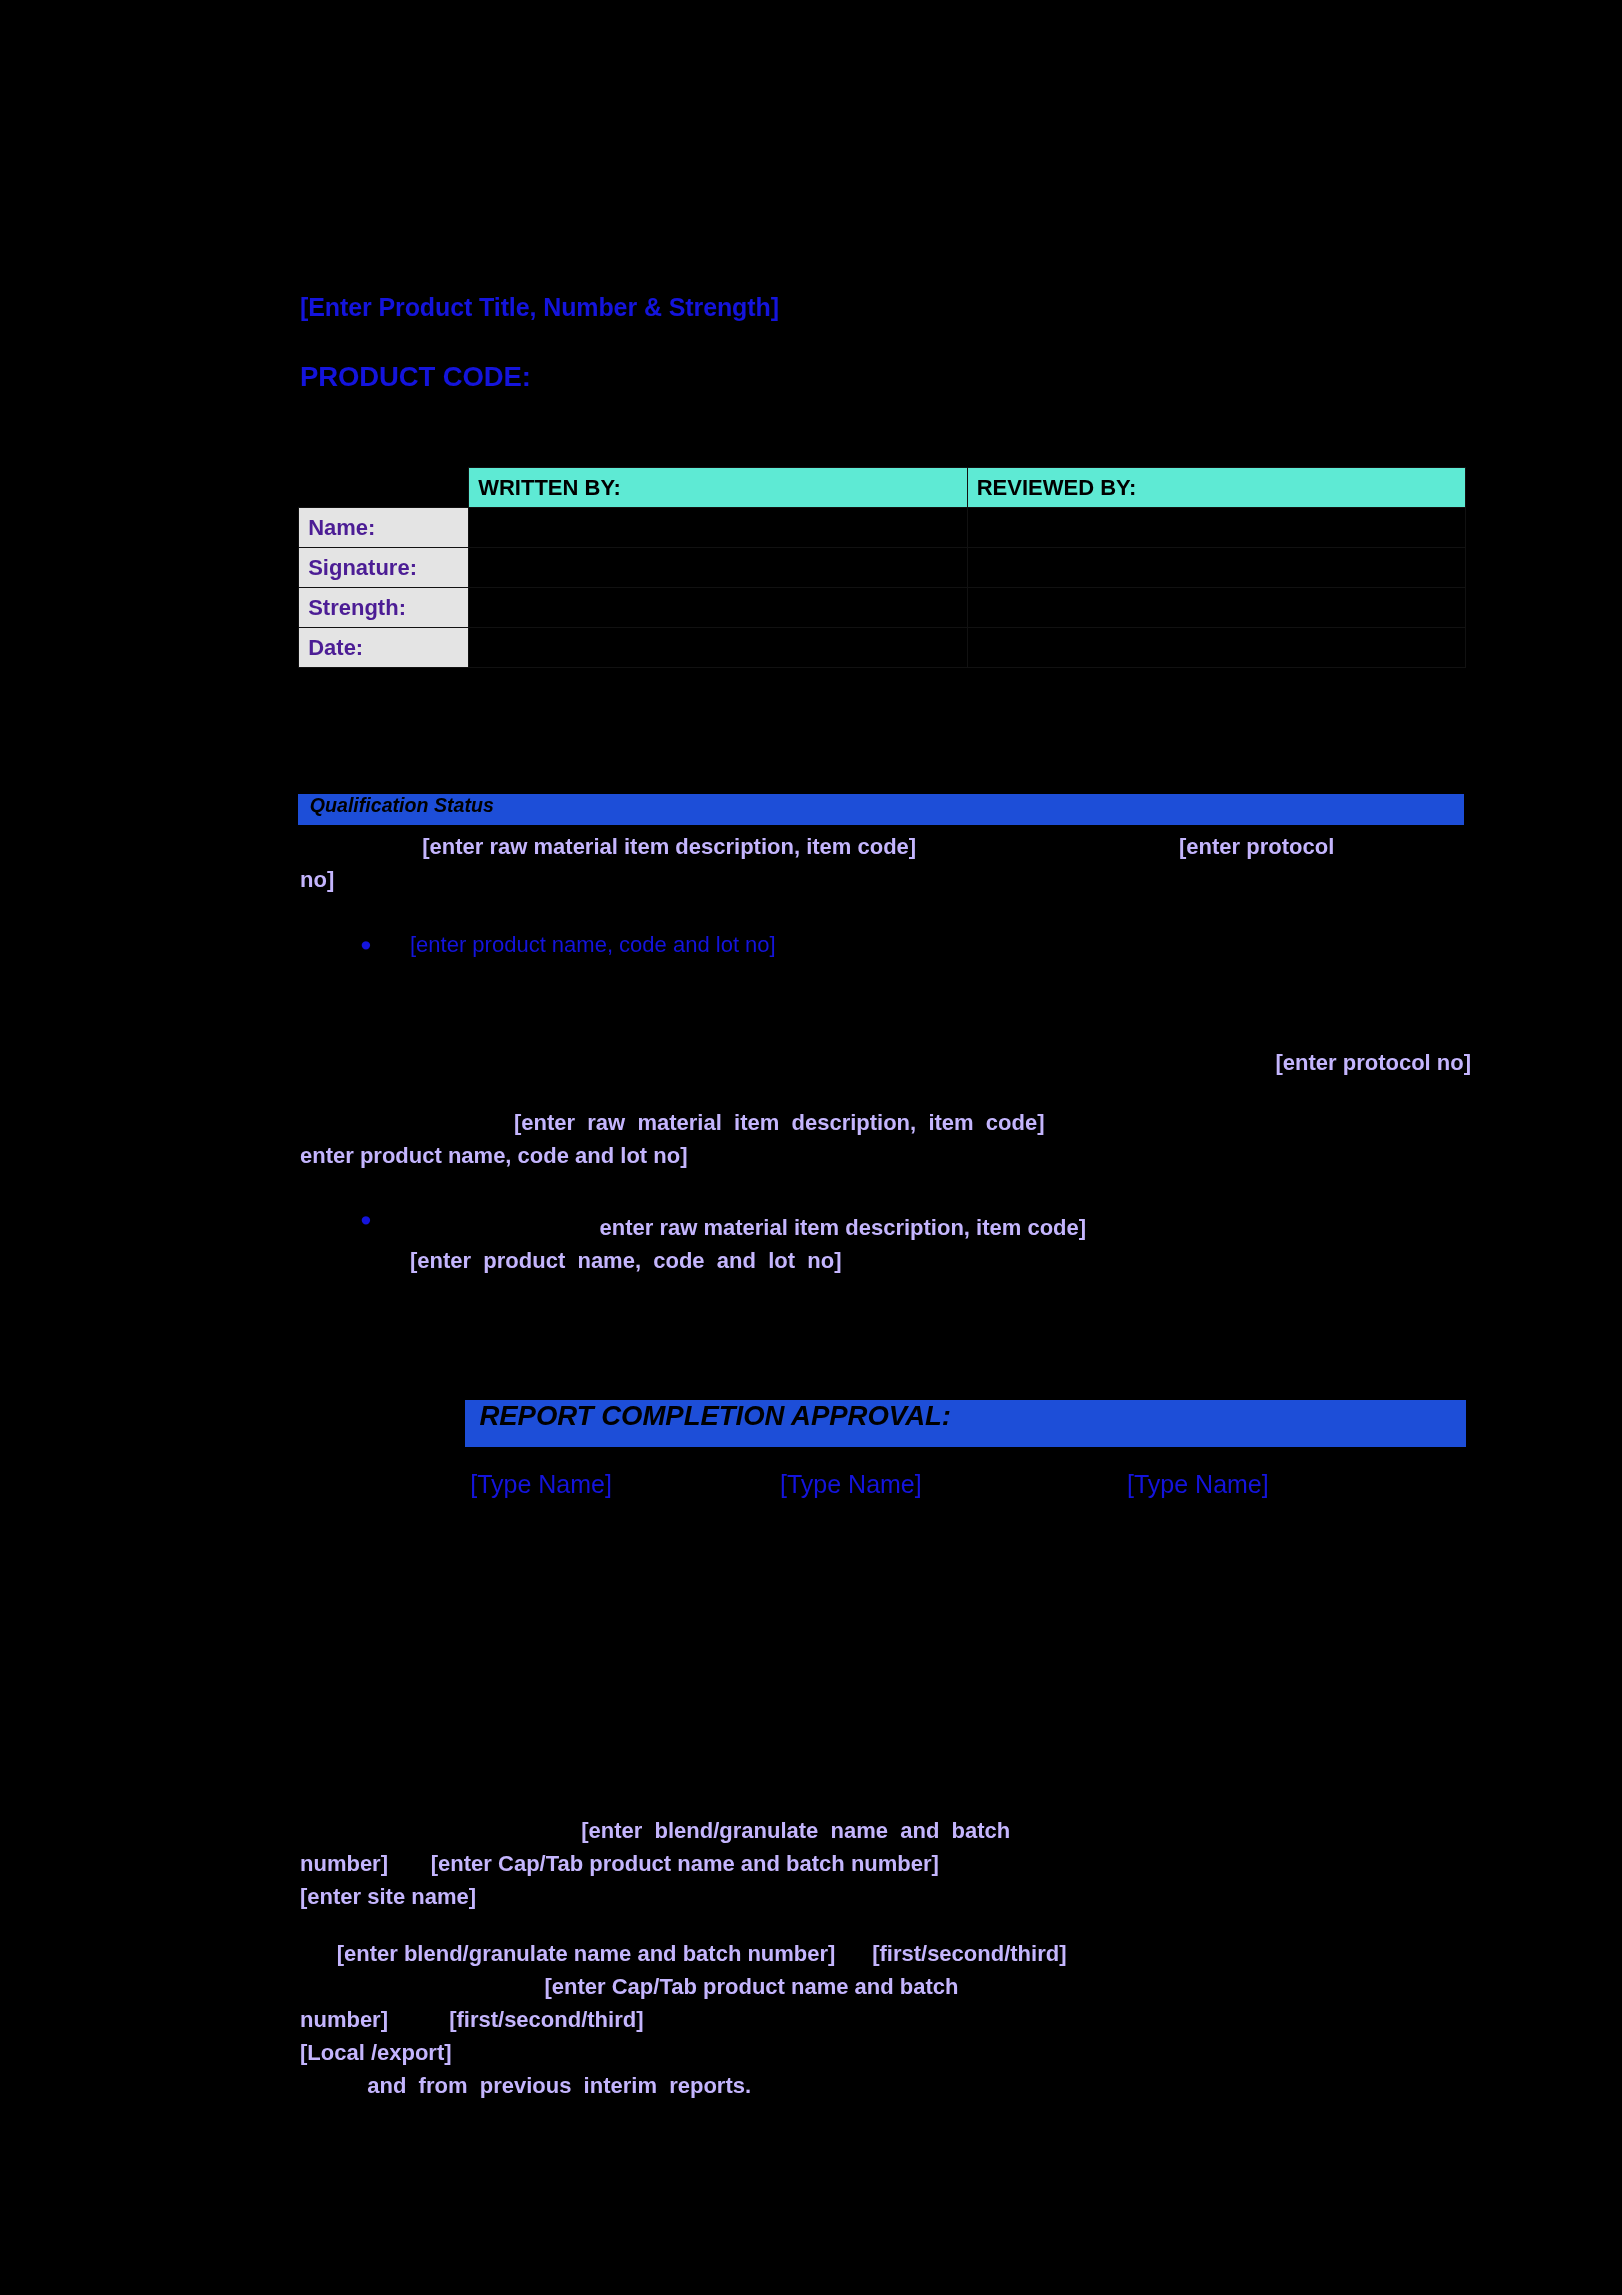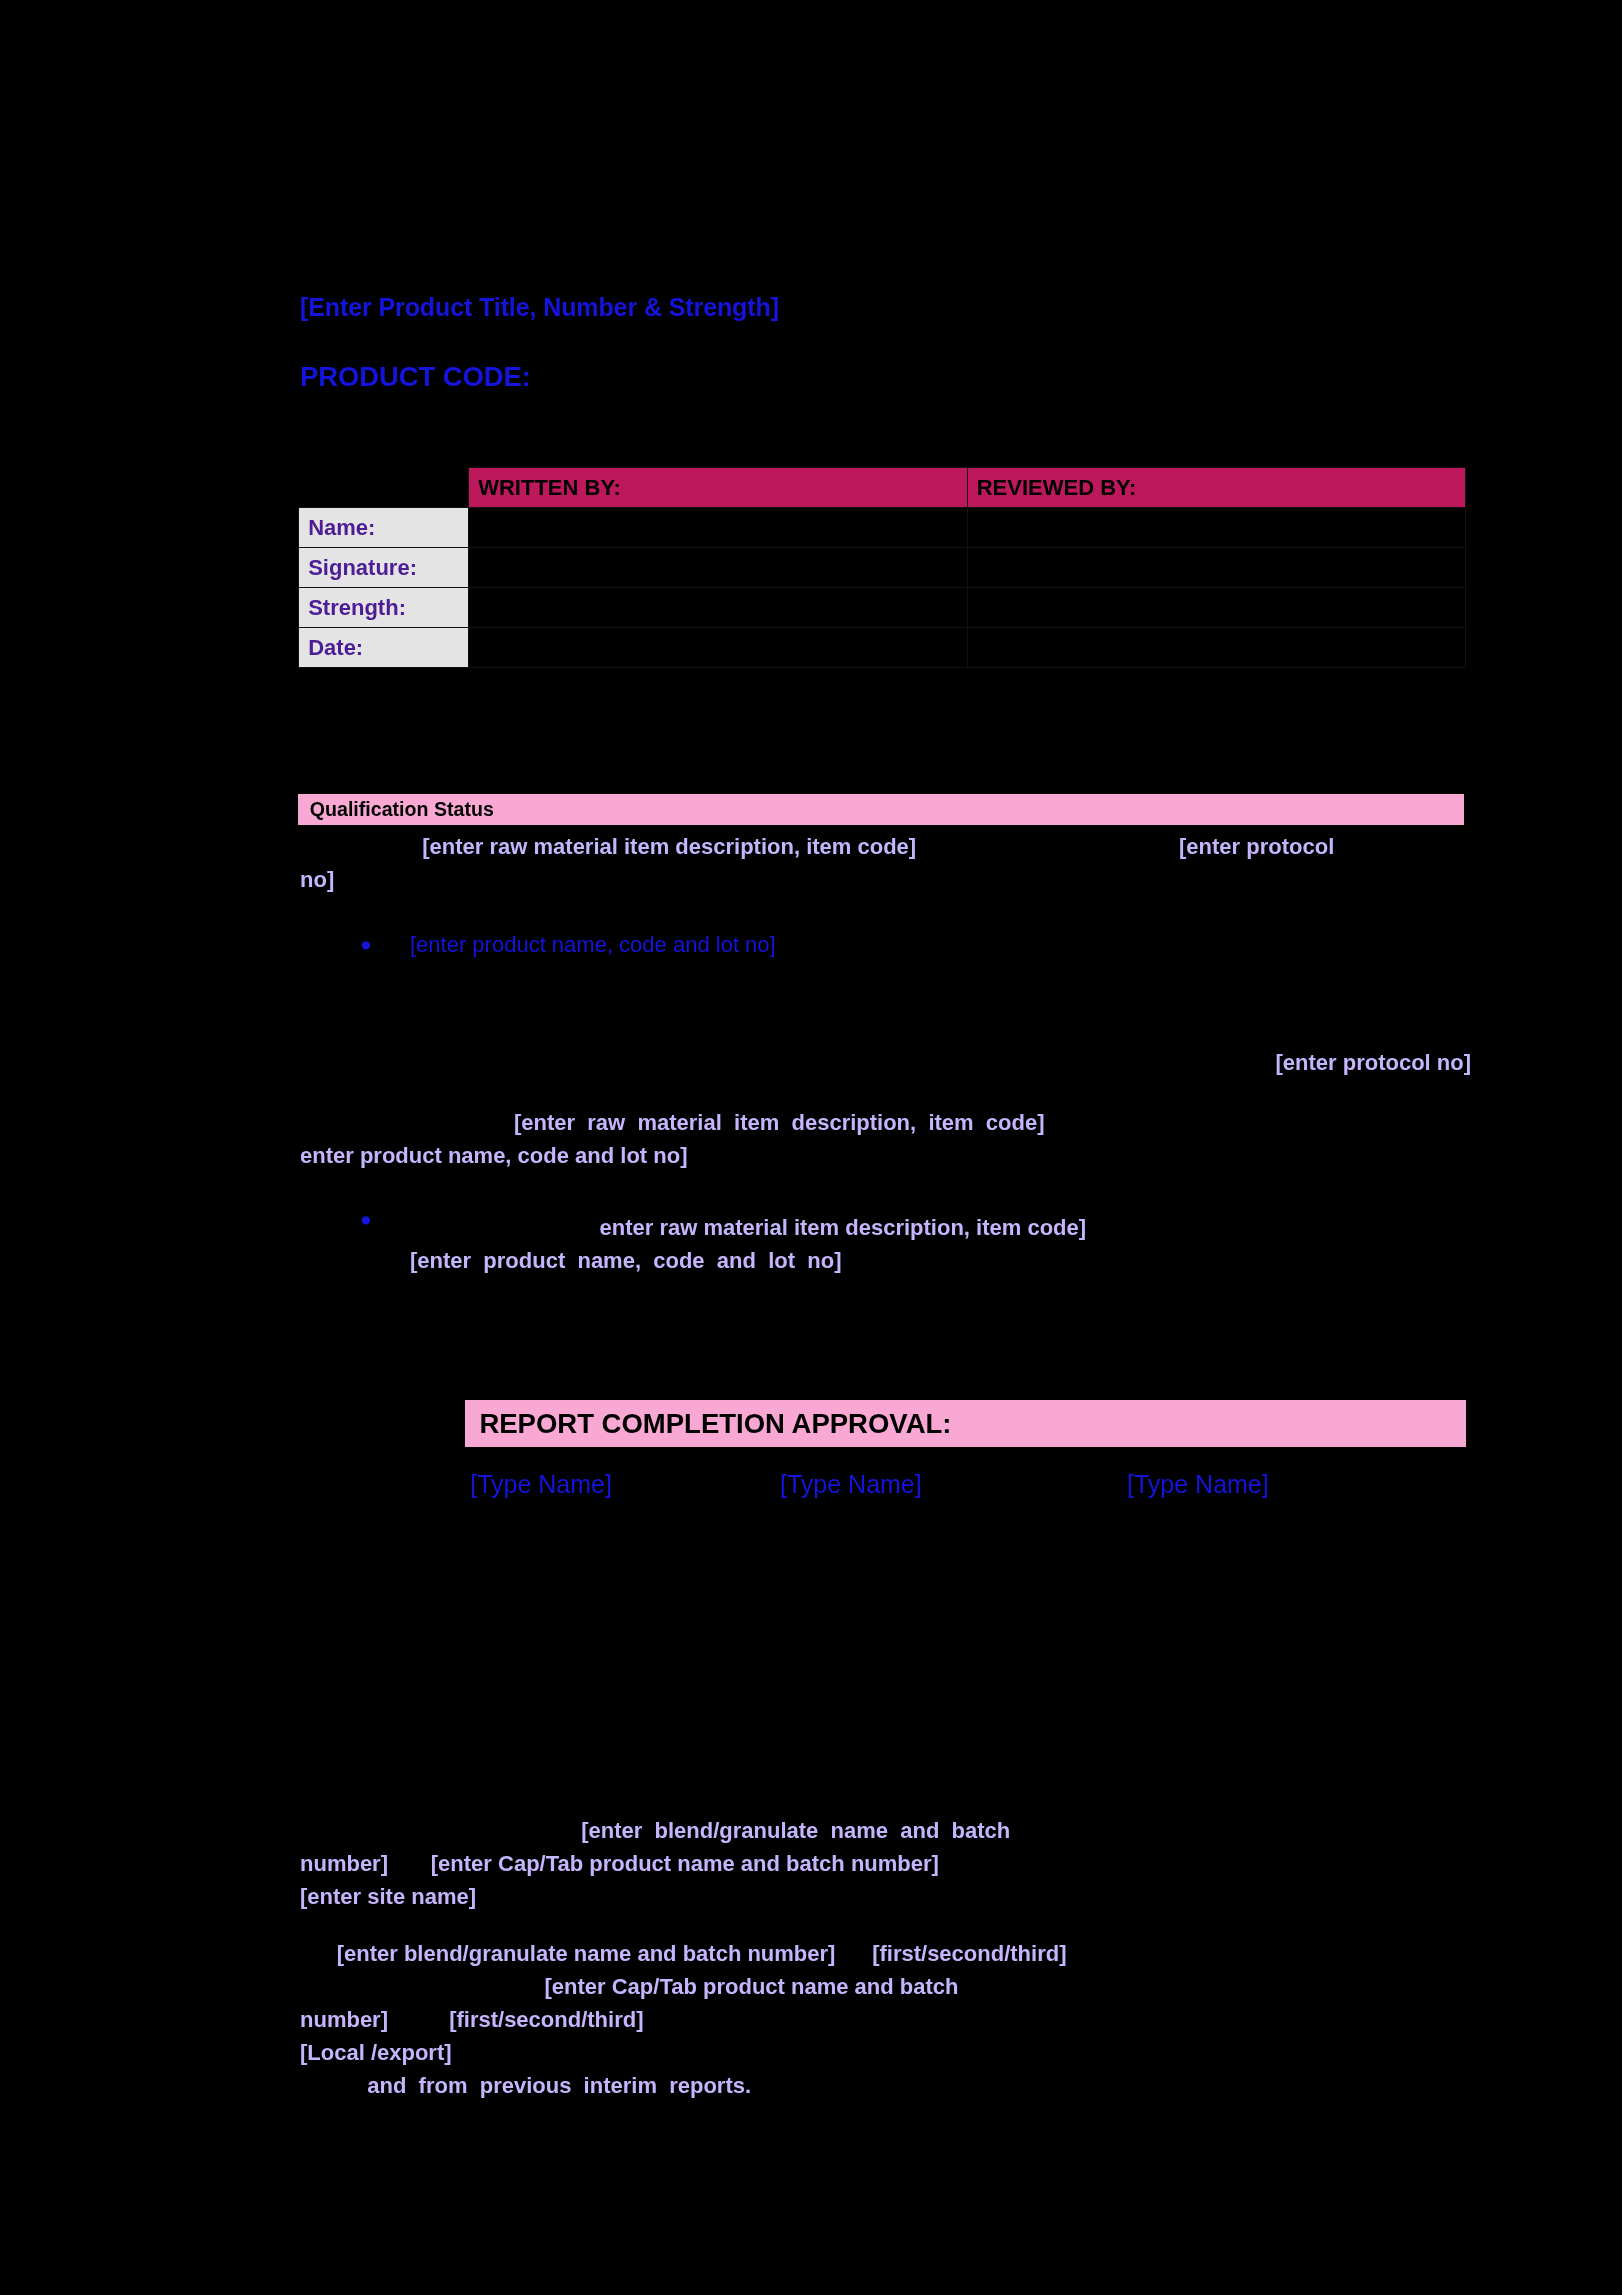--- a/index.html
+++ b/index.html
@@ -62,45 +62,46 @@
     vertical-align: middle;
     height: 34px;
     box-sizing: border-box;
   }
   .sig-corner {
     border: none !important;
     background: transparent;
     width: 170px;
   }
   .sig-head {
-    background: #be185d;
+    background: #5eead4;
     color: #000000;
   }
   .sig-label {
     background: #E4E4E4;
     color: #4c1d95;
     width: 170px;
   }
   .sig-blank {
     background: transparent;
     border-left: 1.3px solid #111111;
     border-right: 1.3px solid #111111;
     border-top: none;
     border-bottom: none;
   }
 
   
   .band {
     position: absolute;
-    background: #f9a8d4;
+    background: #1d4ed8;
     color: #000000;
     font-weight: bold;
     box-sizing: border-box;
     display: flex;
-    align-items: center;
+    align-items: flex-start;
+    font-style: italic;
   }
   .band-qual {
     left: 298px;
     top: 794px;
     width: 1166px;
     height: 31px;
     font-size: 19.6px;
     padding-left: 11.8px;
   }
   .band-approval {

